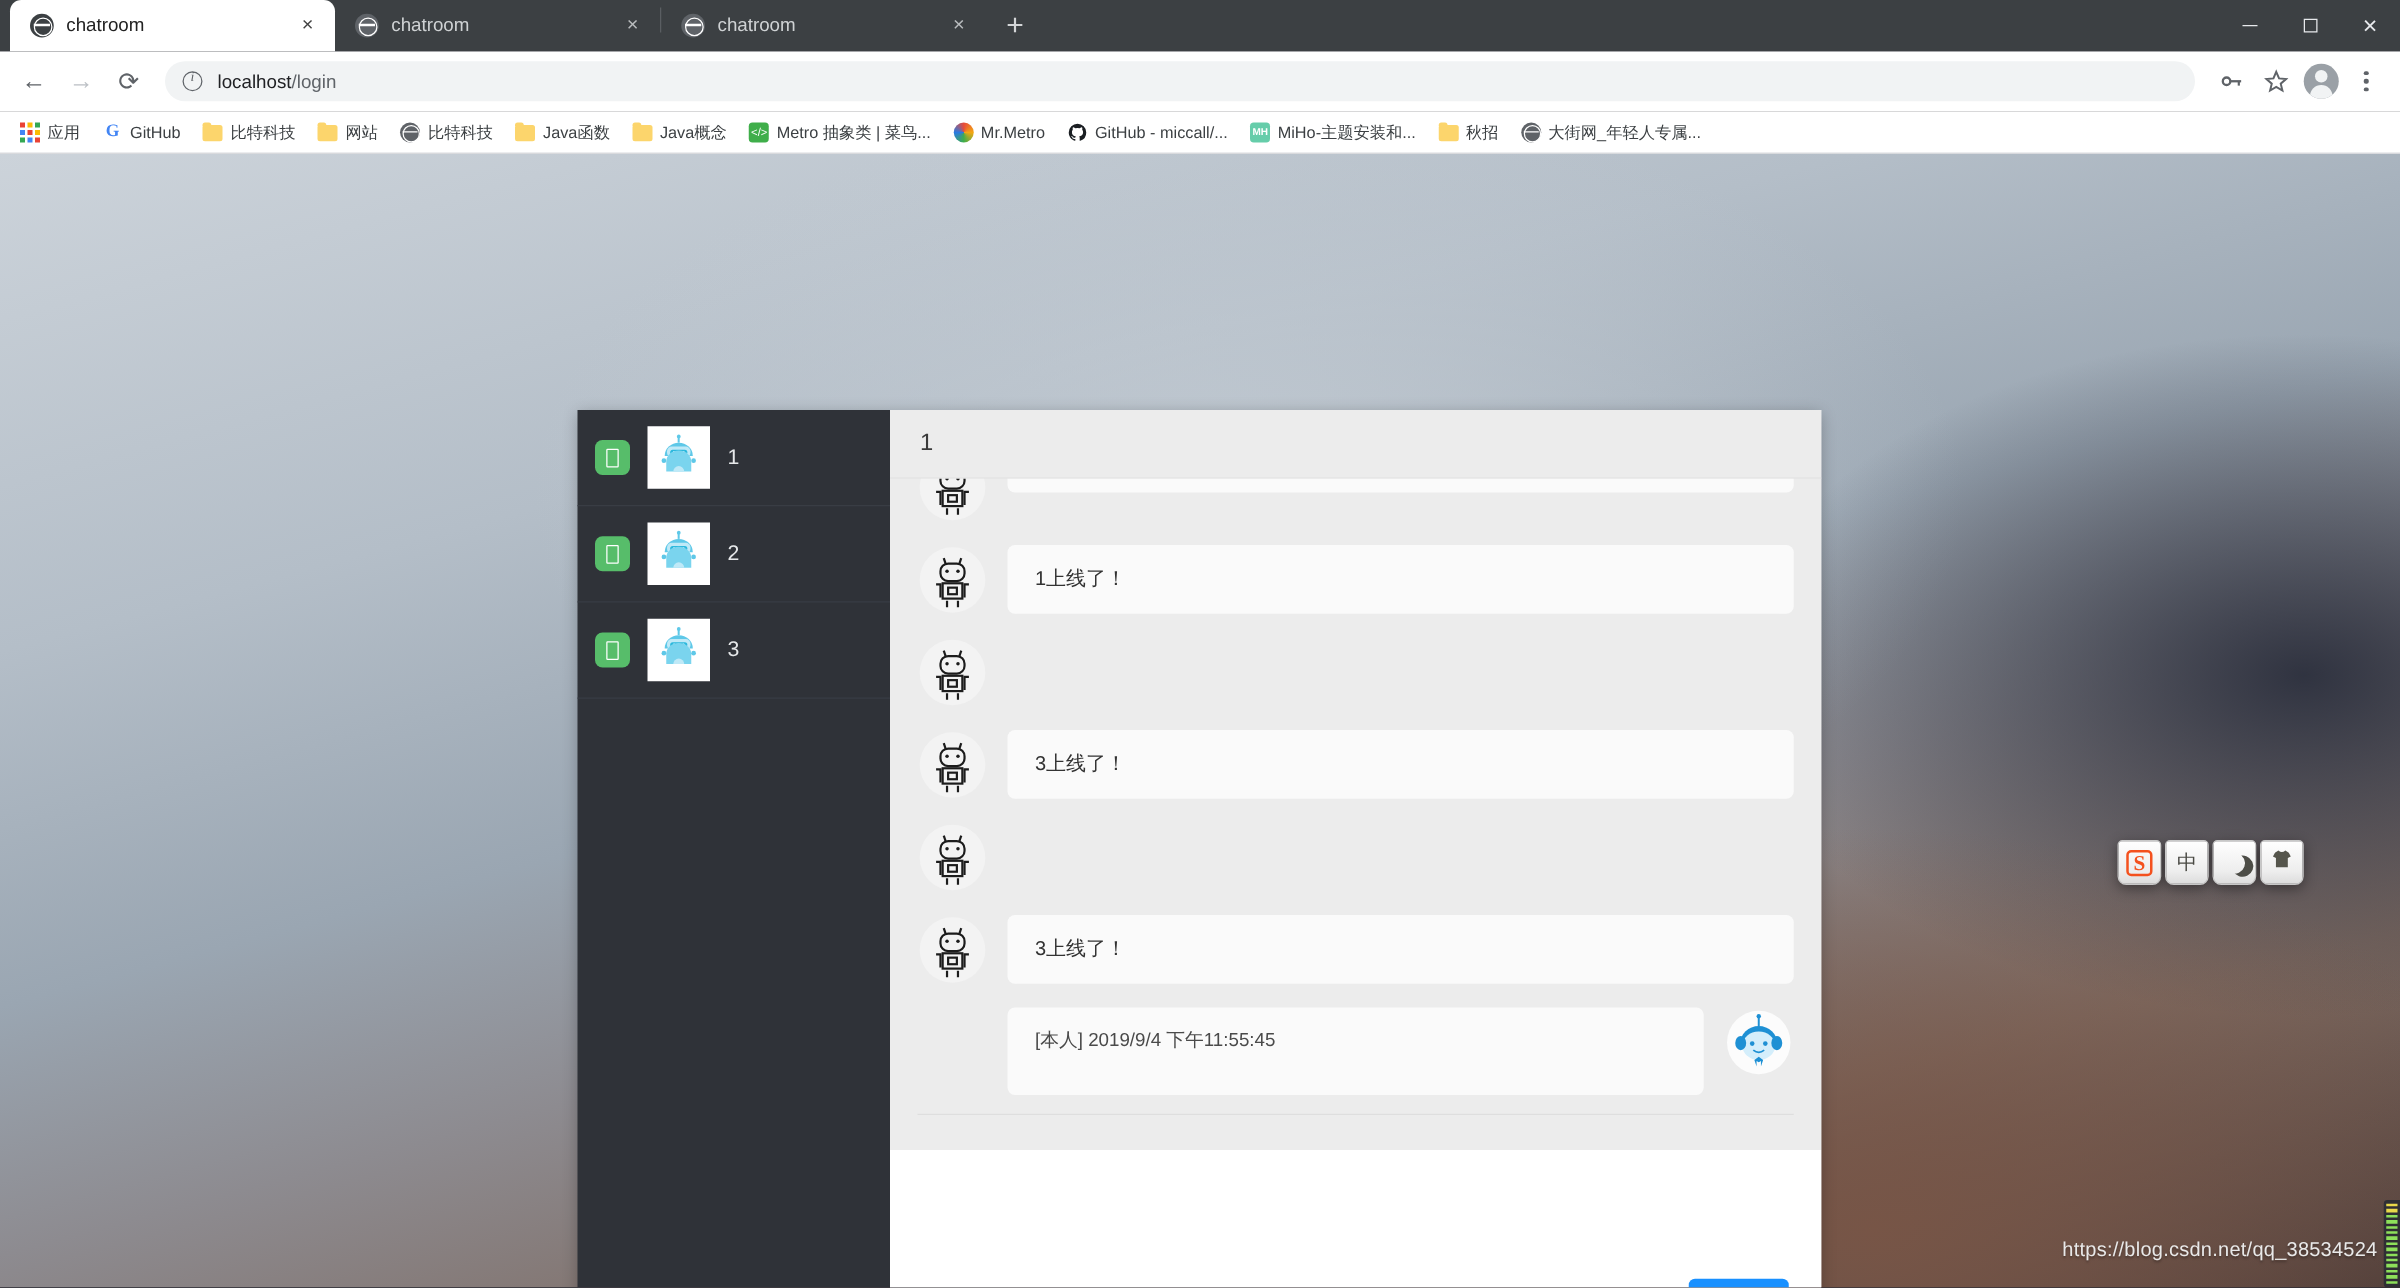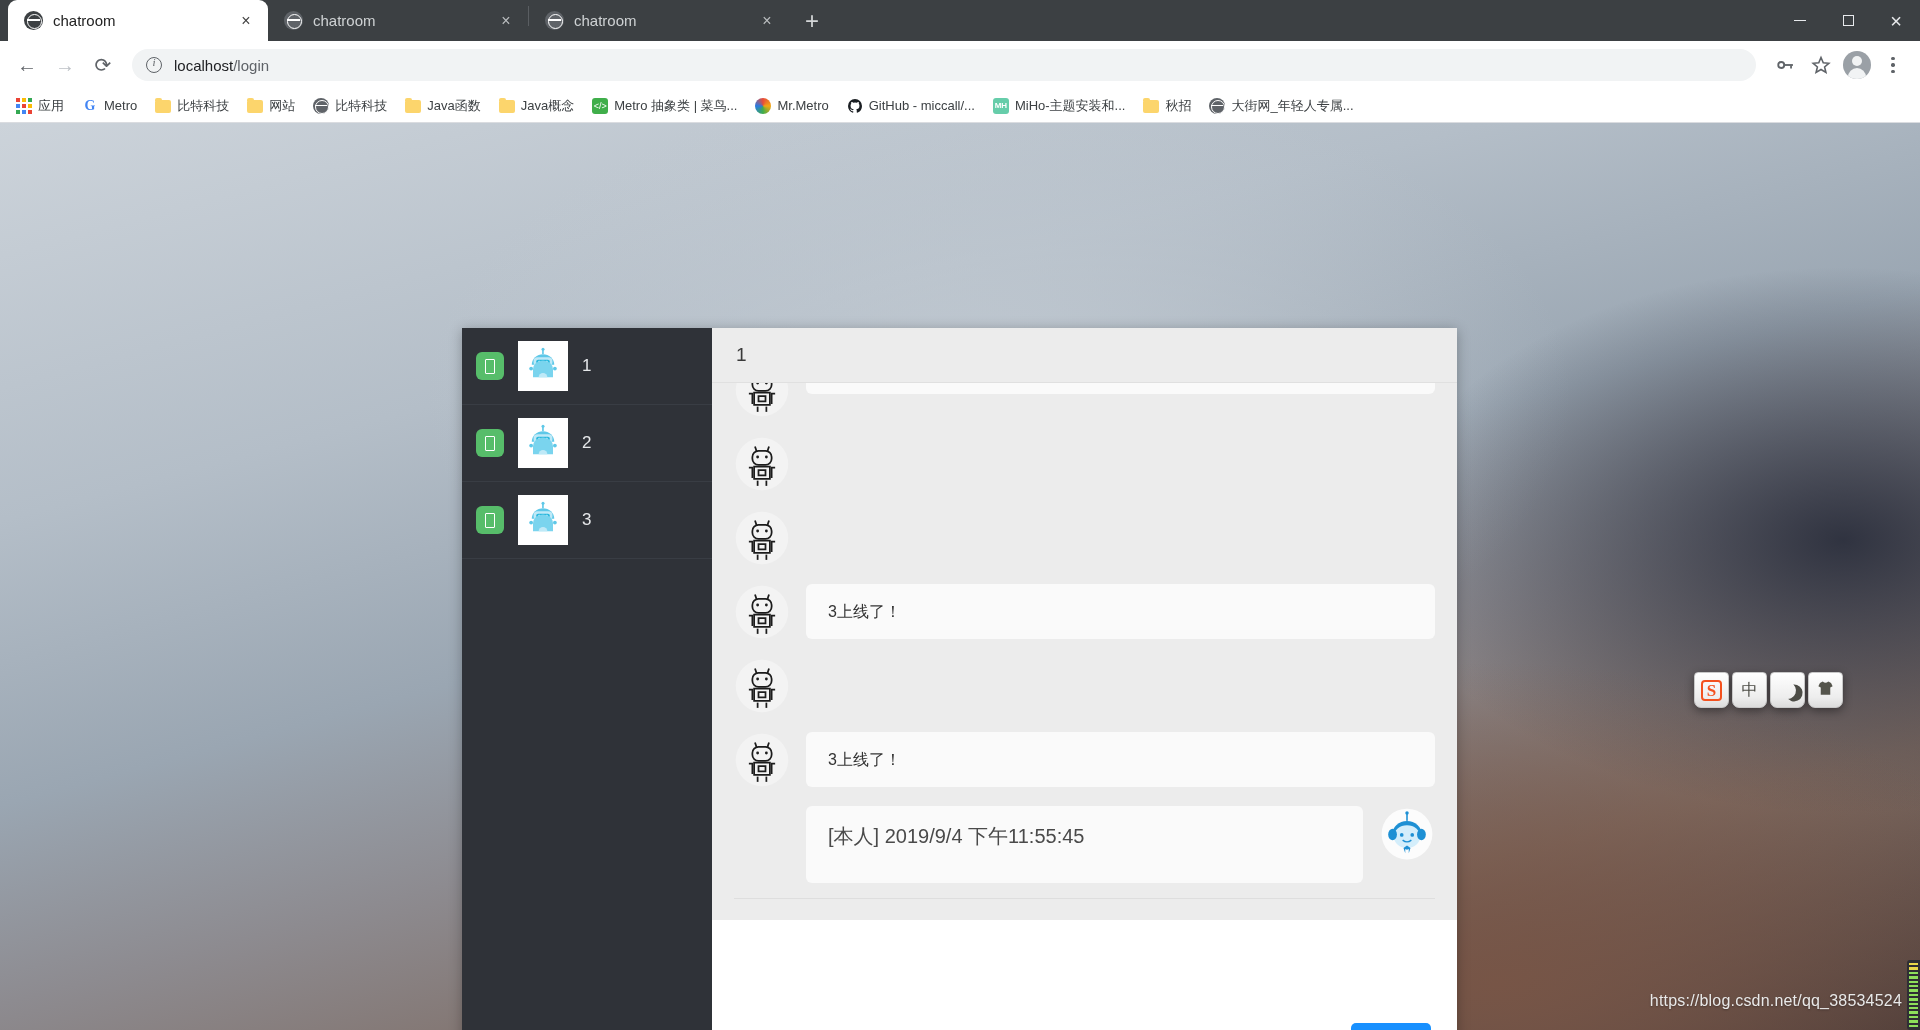--- a/index.html
+++ b/index.html
@@ -159,21 +159,21 @@
     flex: 1 1 auto; background: #ececec; overflow: hidden; padding: 0 0 6px 0; position: relative;
   }
   .chat-scroll { padding: 0 22px; }
   .msg { display: flex; align-items: flex-start; gap: 16px; padding: 9px 0; }
   .msg.out { justify-content: flex-start; }
   .msg .rb-avatar { width: 56px; height: 56px; flex: 0 0 56px; }
   .msg .bubble {
     background: #fafafa; border-radius: 6px; padding: 16px 22px; color: #333; font-size: 16px;
     flex: 1 1 auto; min-width: 0; line-height: 1.45;
   }
-  .msg .bubble .meta { color: #4a4a4a; font-size: 20px; margin-bottom: 16px; }
+  .msg .bubble .meta { color: #4a4a4a; font-size: 15px; margin-bottom: 16px; }
   .msg .bubble .body-text { color: #333; font-size: 16px; }
   .msg .spacer-avatar { width: 56px; flex: 0 0 56px; }
   .msg-clipped { margin-top: -30px; }
   .chat-divider { height: 1px; background: #dedede; margin: 6px 0 0 0; }
 
   .composer { flex: 0 0 155px; background: #fff; display: flex; flex-direction: column; position: relative; }
   .composer textarea {
     flex: 1 1 auto; border: none; outline: none; resize: none; padding: 22px 22px 0 22px;
     font-family: "Liberation Sans", sans-serif; font-size: 16px; color: #222; background: transparent;
   }
@@ -301,21 +301,21 @@
           <i></i>
           <i></i>
           <i></i>
           <i></i>
           <i></i>
         </span>
       <span class="bm-label">应用</span>
     </div>
     <div class="bm">
       <span class="bm-ico ico-g">G</span>
-      <span class="bm-label">Metro</span>
+      <span class="bm-label">GitHub</span>
     </div>
     <div class="bm">
       <span class="bm-ico ico-folder"></span>
       <span class="bm-label">比特科技</span>
     </div>
     <div class="bm">
       <span class="bm-ico ico-folder"></span>
       <span class="bm-label">网站</span>
     </div>
     <div class="bm">
@@ -479,20 +479,21 @@
                   <rect x="28" y="39" width="8" height="6"></rect>
                   <path d="M17 36 l4 0 l0 12"></path>
                     <path d="M47 36 l-4 0 l0 12"></path>
                   <path d="M27 51 l0 6"></path>
                     <path d="M37 51 l0 6"></path>
                 </g>
                 <circle cx="27" cy="24" r="1.6" fill="#1c1c1c"></circle>
                   <circle cx="37" cy="24" r="1.6" fill="#1c1c1c"></circle>
               </svg>
             </span>
+            <span class="bubble">1上线了！</span>
           </div>
 
           <div class="msg">
             <span class="rb-avatar">
               <svg width="56" height="56" viewBox="0 0 64 64">
                   <circle cx="32" cy="32" r="30" fill="#f3f3f3"></circle>
                 <g fill="none" stroke="#1c1c1c" stroke-width="2">
                   <path d="M24 12 l2 6"></path>
                     <path d="M40 12 l-2 6"></path>
                   <rect x="21" y="17" width="22" height="16" rx="7"></rect>

